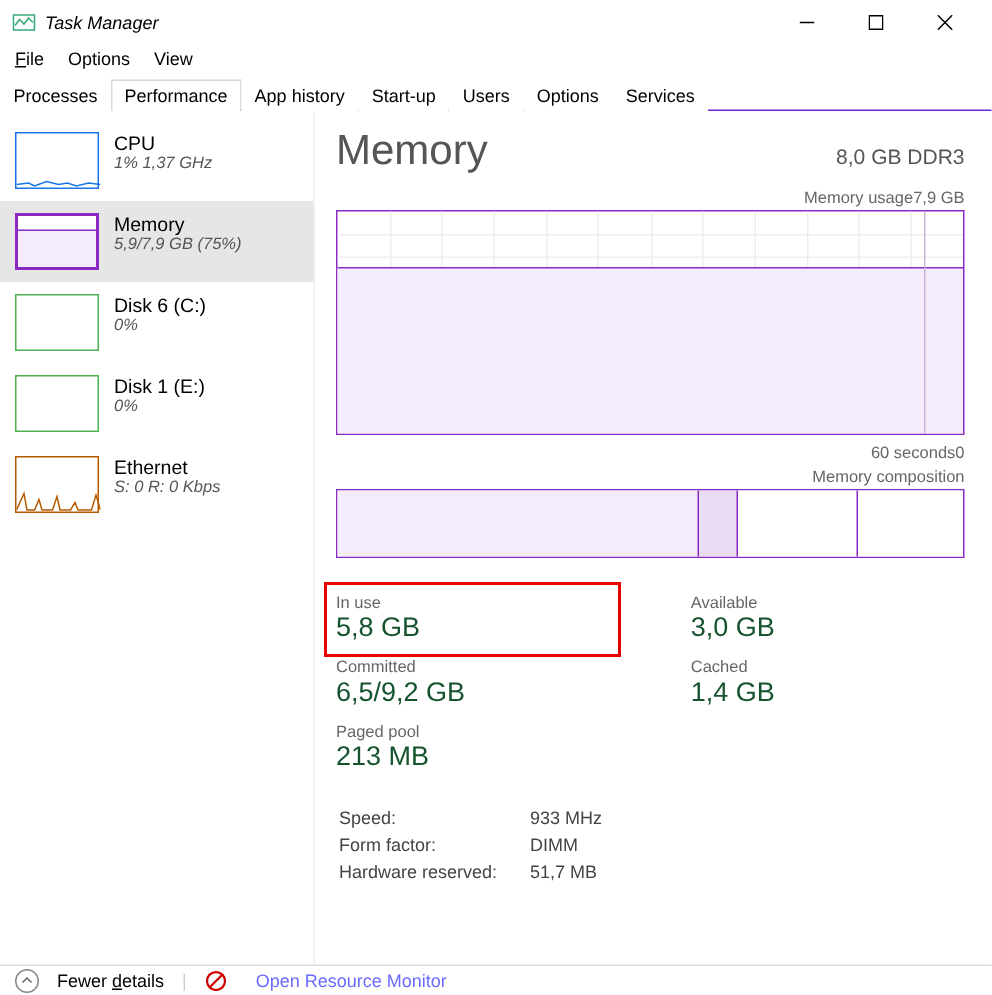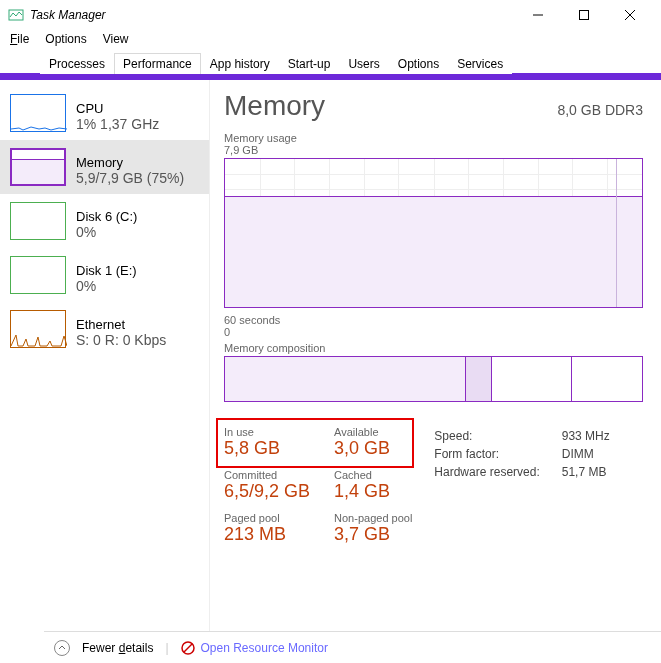--- a/index.html
+++ b/index.html
@@ -8,74 +8,74 @@
 .titlebar { height: 30px; display: flex; align-items: center; padding: 0 8px; font-style: italic; }
 .titlebar .app-icon { width: 16px; height: 16px; margin-right: 6px; display: flex; align-items: center; justify-content: center; }
 .titlebar .title { flex: 1; font-size: 12px; }
 .titlebar .winbtn { width: 46px; height: 30px; display: flex; align-items: center; justify-content: center; font-size: 14px; cursor: default; }
 .titlebar .winbtn svg { width: 10px; height: 10px; }
 
 .menubar { height: 20px; display: flex; align-items: flex-start; padding: 0 4px; gap: 4px; }
 .menubar .menuitem { padding: 2px 6px; font-size: 12px; }
 .menubar .menuitem u { text-decoration: underline; }
 
-.tabs { display: flex; border-bottom: 7px solid #6d28d9; margin-top: 2px; padding-left: 40px; }
+.tabs { display: flex; border-bottom: 1px solid #6d28d9; margin-top: 2px; }
 .tab { padding: 3px 8px; border: 1px solid transparent; border-bottom: none; font-size: 12px; position: relative; top: 1px; background: #fff; }
 .tab.active { border-color: #d9d9d9; background: #fff; }
 
 .content { flex: 1; display: flex; overflow: hidden; }
 
 .sidebar { width: 210px; border-right: 1px solid #eee; padding-top: 6px; }
-.side-item { display: flex; align-items: flex-end; padding: 8px 10px; gap: 10px; cursor: default; }
+.side-item { display: flex; align-items: flex-start; padding: 8px 10px; gap: 10px; cursor: default; }
 .side-item.selected { background: #e6e6e6; }
 .side-thumb { width: 56px; height: 38px; border: 1px solid #999; position: relative; background: #fff; }
 .side-thumb.cpu { border-color: #1a73e8; }
 .side-thumb.memory { border-color: #8a2ac2; border-width: 2px; }
 .side-thumb.disk { border-color: #4caf50; }
 .side-thumb.ethernet { border-color: #b75b00; }
 .side-text .side-title { font-size: 13px; }
-.side-text .side-sub { font-size: 14px; color: #555; }
+.side-text .side-sub { font-size: 11px; color: #555; font-style: italic; }
 
 .cpu-wave { position: absolute; bottom: 0; left: 0; right: 0; height: 8px; }
 .eth-wave { position: absolute; bottom: 0; left: 0; right: 0; height: 14px; }
 
 .main { flex: 1; padding: 10px 18px 10px 14px; display: flex; flex-direction: column; }
 .main-header { display: flex; justify-content: space-between; align-items: baseline; margin-bottom: 4px; }
 .main-title { font-size: 28px; font-weight: 400; color: #555; }
 .main-spec { font-size: 14px; color: #555; }
 
-.chart-label-row { display: flex; justify-content: flex-end; font-size: 11px; color: #666; margin-top: 6px; flex-direction: column; }
+.chart-label-row { display: flex; justify-content: flex-end; font-size: 11px; color: #666; margin-top: 6px; }
 .chart { border: 1px solid #8a2ac2; height: 150px; background: #fff; position: relative; margin-top: 2px; }
 .chart .fill { position: absolute; left: 0; right: 0; bottom: 0; height: 75%; background: #f4ecfa; border-top: 1px solid #8a2ac2; }
 .chart .grid { position: absolute; inset: 0; }
 .chart .grid .h { position: absolute; left: 0; right: 0; border-top: 1px solid #eee; }
 .chart .grid .v { position: absolute; top: 0; bottom: 0; border-left: 1px solid #eee; }
 .chart .darkv { position: absolute; top: 0; bottom: 0; border-left: 1px solid #c9b3dc; }
 
 .composition { border: 1px solid #8a2ac2; height: 46px; margin-top: 2px; display: flex; }
 .composition .seg { border-right: 1px solid #8a2ac2; }
 .composition .seg.inuse { flex: 58; background: #f4ecfa; }
 .composition .seg.mod { flex: 6; background: #e9dcf3; }
 .composition .seg.standby { flex: 19; background: #fff; }
 .composition .seg.free { flex: 17; background: #fff; border-right: none; }
 
-.stats { display: flex; margin-top: 24px; gap: 20px; }
+.stats { display: flex; margin-top: 24px; gap: 20px; flex-direction: column; }
 .stats-left { display: grid; grid-template-columns: auto auto; column-gap: 24px; row-gap: 10px; }
 .stat .stat-label { font-size: 11px; color: #666; }
-.stat .stat-value { font-size: 18px; color: #c2410c; }
+.stat .stat-value { font-size: 18px; color: #14532d; }
 .highlight { position: absolute; border: 2px solid #e60000; pointer-events: none; }
 .stats-wrap { position: relative; }
 
 .stats-right { font-size: 12px; color: #444; }
 .stats-right table td { padding: 1px 0; }
 .stats-right table td:first-child { padding-right: 20px; color: #444; }
 
-.statusbar { border-top: 1px solid #ddd; height: 32px; display: flex; align-items: center; padding: 0 10px; gap: 12px; font-size: 12px; margin-left: 44px; }
+.statusbar { border-top: 1px solid #ddd; height: 20px; display: flex; align-items: center; padding: 0 10px; gap: 12px; font-size: 12px; }
 .statusbar .sep { color: #ccc; }
-.statusbar .link { color: #6a6aff; display: flex; align-items: center; gap: 6px; }
+.statusbar .link { color: #6a6aff; display: flex; align-items: center; gap: 20px; }
 .circle-chevron { width: 16px; height: 16px; border: 1px solid #888; border-radius: 50%; display: flex; align-items: center; justify-content: center; font-size: 10px; color: #666; }
 .orm-icon { width: 14px; height: 14px; }
 </style>
 </head>
 <body>
 
 <div class="titlebar">
   <span class="app-icon">
     <svg viewBox="0 0 16 16">
         <rect x="1" y="3" width="14" height="10" fill="none" stroke="#3a7" stroke-width="1"></rect>
@@ -239,24 +239,20 @@
           <div class="stat-value">6,5/9,2 GB</div>
         </div>
         <div class="stat">
           <div class="stat-label">Cached</div>
           <div class="stat-value">1,4 GB</div>
         </div>
         <div class="stat">
           <div class="stat-label">Paged pool</div>
           <div class="stat-value">213 MB</div>
         </div>
-        <div class="stat">
-          <div class="stat-label">Non-paged pool</div>
-          <div class="stat-value">3,7 GB</div>
-        </div>
       </div>
 
       <div class="stats-right">
         <table>
           <tbody>
               <tr>
                 <td>Speed:</td>
                 <td>933 MHz</td>
               </tr>
           <tr>

